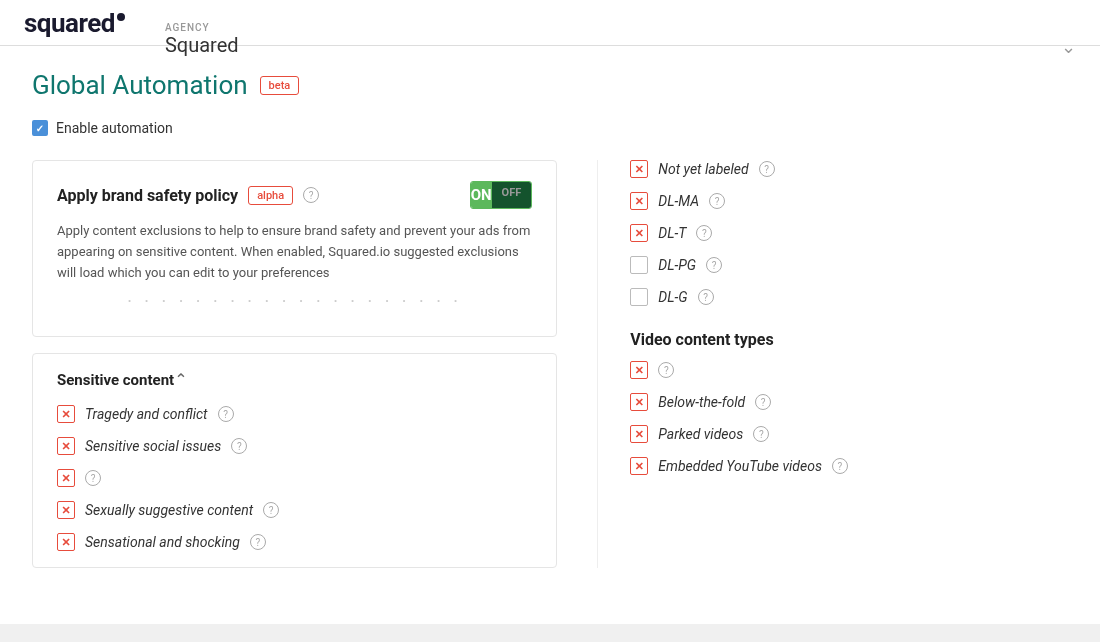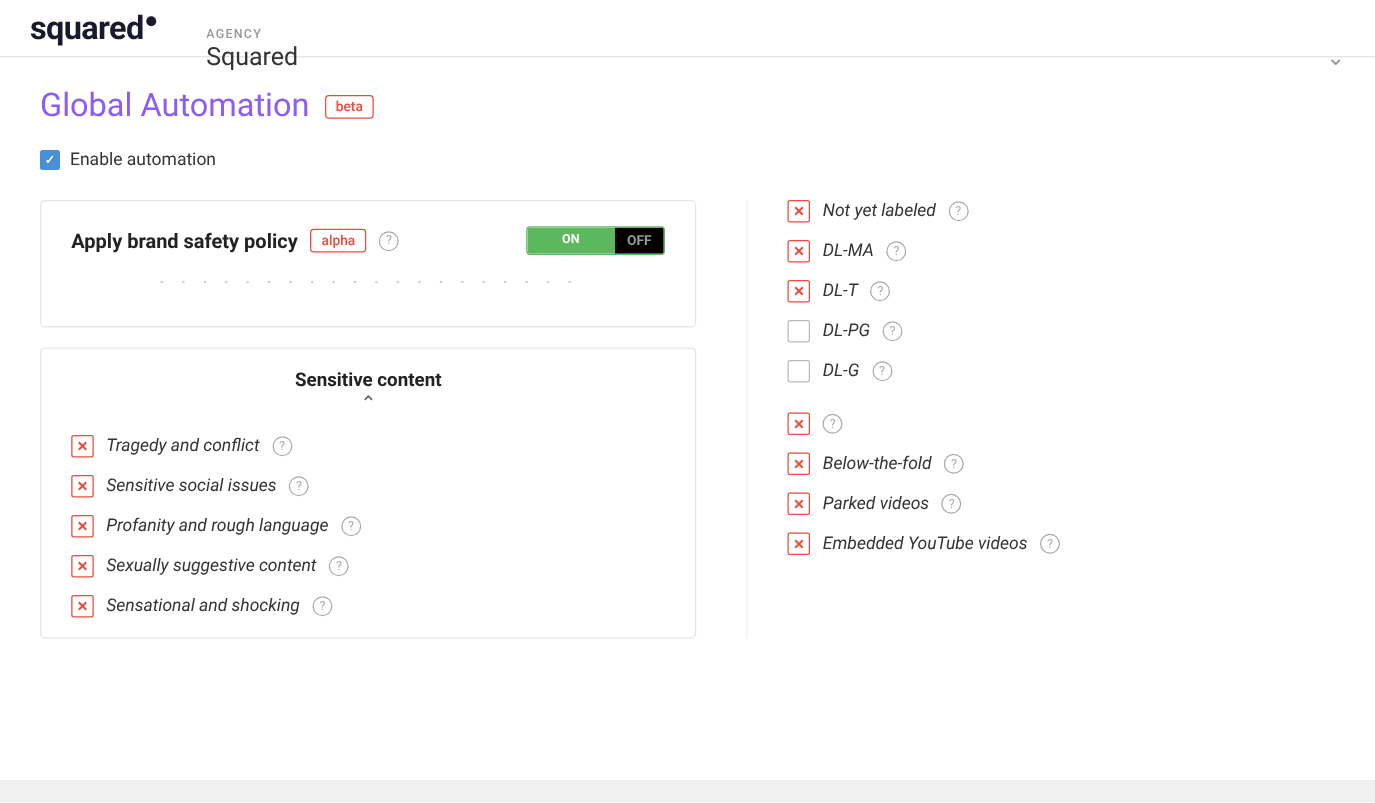--- a/index.html
+++ b/index.html
@@ -79,21 +79,21 @@
     .page-title-row {
       display: flex;
       align-items: center;
       gap: 12px;
       margin-bottom: 20px;
     }
 
     .page-title {
       font-size: 26px;
       font-weight: 400;
-      color: #8b5cf6;
+      color: #0f766e;
     }
 
     .beta-badge {
       border: 1px solid #e74c3c;
       color: #e74c3c;
       font-size: 11px;
       padding: 2px 8px;
       border-radius: 3px;
       font-weight: 500;
     }
@@ -198,27 +198,27 @@
     .toggle-switch {
       display: flex;
       border-radius: 3px;
       overflow: hidden;
       border: 1px solid #5cb85c;
     }
 
     .toggle-on {
       background: #5cb85c;
       color: #fff;
-      font-size: 10px;
-      font-weight: 700;
-      padding: 4px 28px;
+      font-size: 15px;
+      font-weight: 700;
+      padding: 4px 0;
     }
 
     .toggle-off {
-      background: #000000;
+      background: #14532d;
       color: #999;
       font-size: 11px;
       font-weight: 700;
       padding: 4px 10px;
     }
 
     .section-desc {
       font-size: 13px;
       color: #555;
       line-height: 1.6;
@@ -237,21 +237,20 @@
       border: 1px solid #e5e5e5;
       border-radius: 4px;
       padding: 16px 24px;
     }
 
     .sensitive-header {
       display: flex;
       align-items: center;
       justify-content: flex-start;
       margin-bottom: 16px;
-      flex-direction: column;
     }
 
     .sensitive-title {
       font-size: 15px;
       font-weight: 700;
       color: #222;
     }
 
     .chevron-up {
       color: #666;
@@ -367,20 +366,21 @@
           <div class="section-title-group">
             <span class="section-title">Apply brand safety policy</span>
             <span class="alpha-badge">alpha</span>
             <div class="info-icon">?</div>
           </div>
           <div class="toggle-switch">
             <span class="toggle-on">ON</span>
             <span class="toggle-off">OFF</span>
           </div>
         </div>
+        <p class="section-desc">Apply content exclusions to help to ensure brand safety and prevent your ads from appearing on sensitive content. When enabled, Squared.io suggested exclusions will load which you can edit to your preferences</p>
         <div class="divider-dots">· · · · · · · · · · · · · · · · · · · ·</div>
       </div>
 
       <div class="sensitive-section">
         <div class="sensitive-header">
           <span class="sensitive-title">Sensitive content</span>
           <span class="chevron-up">⌃</span>
         </div>
         <div class="checkbox-list">
           <div class="checkbox-item">
@@ -394,21 +394,20 @@
             <div class="x-checkbox">
                 <span class="x-icon">✕</span>
               </div>
             <span class="item-label">Sensitive social issues</span>
             <div class="info-icon">?</div>
           </div>
           <div class="checkbox-item">
             <div class="x-checkbox">
                 <span class="x-icon">✕</span>
               </div>
-            <span class="item-label">Profanity and rough language</span>
             <div class="info-icon">?</div>
           </div>
           <div class="checkbox-item">
             <div class="x-checkbox">
                 <span class="x-icon">✕</span>
               </div>
             <span class="item-label">Sexually suggestive content</span>
             <div class="info-icon">?</div>
           </div>
           <div class="checkbox-item">
@@ -455,20 +454,21 @@
           </div>
           <div class="checkbox-item">
             <div class="empty-checkbox"></div>
             <span class="item-label">DL-G</span>
             <div class="info-icon">?</div>
           </div>
         </div>
       </div>
 
       <div class="right-list-section">
+        <div class="video-types-title">Video content types</div>
         <div class="right-list">
           <div class="checkbox-item">
             <div class="x-checkbox">
                 <span class="x-icon">✕</span>
               </div>
             <div class="info-icon">?</div>
           </div>
           <div class="checkbox-item">
             <div class="x-checkbox">
                 <span class="x-icon">✕</span>

